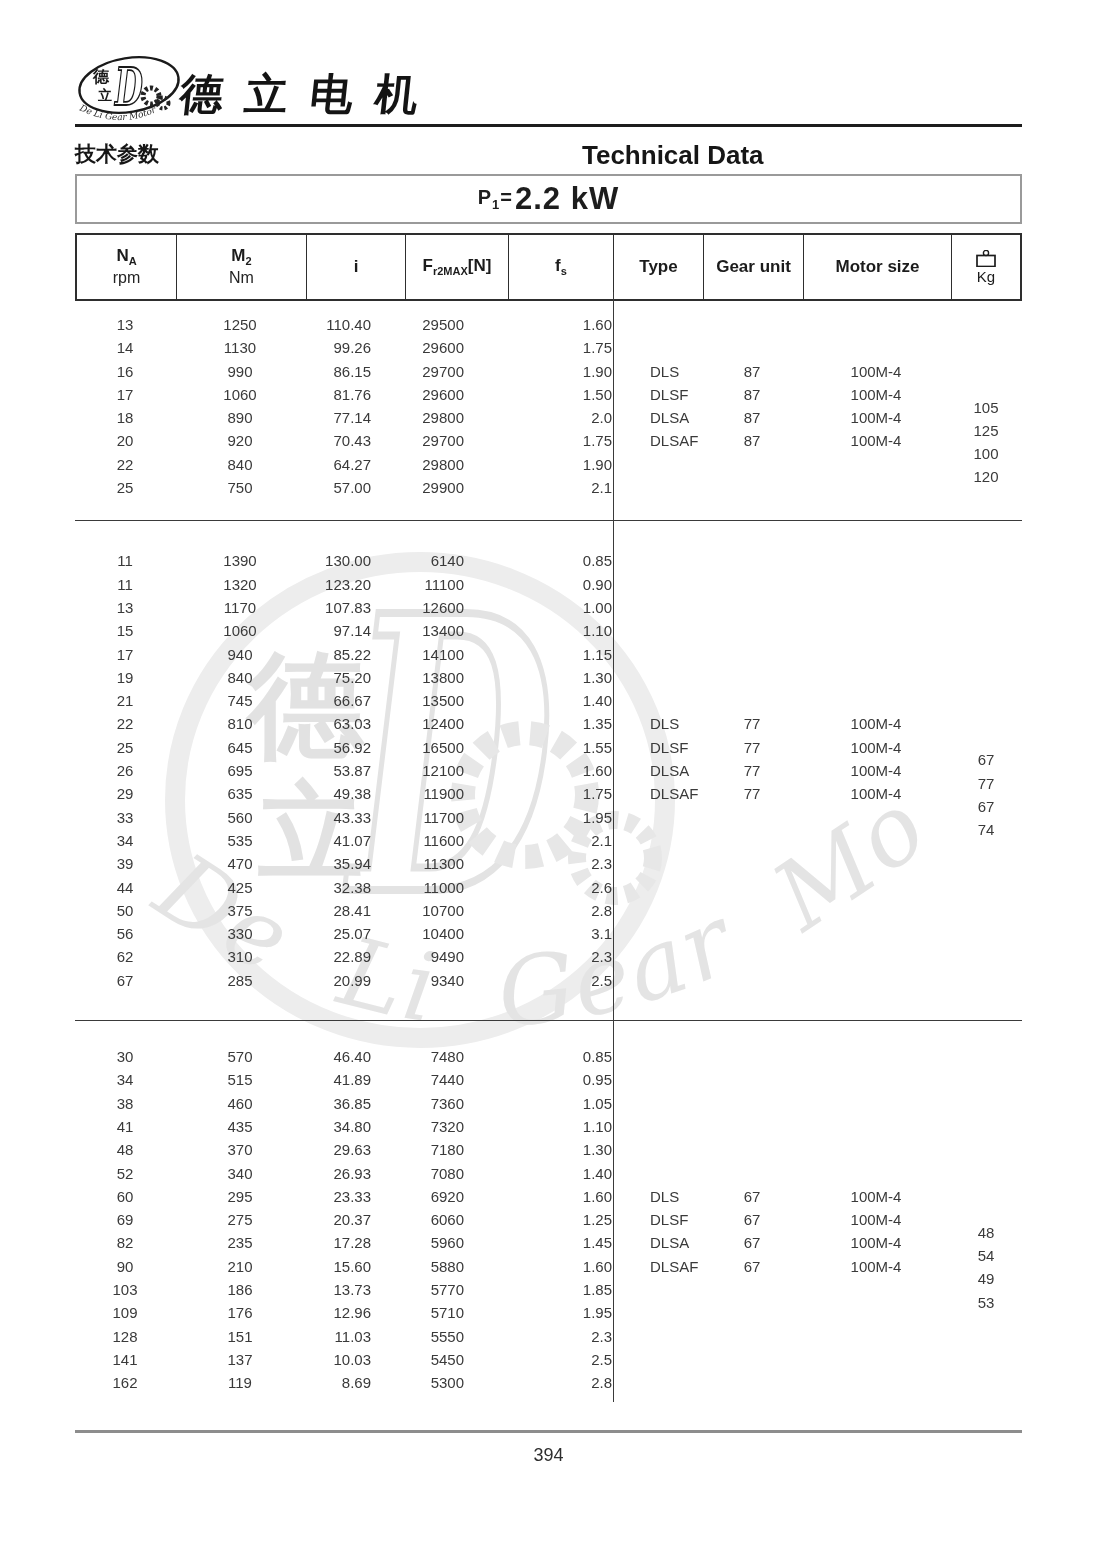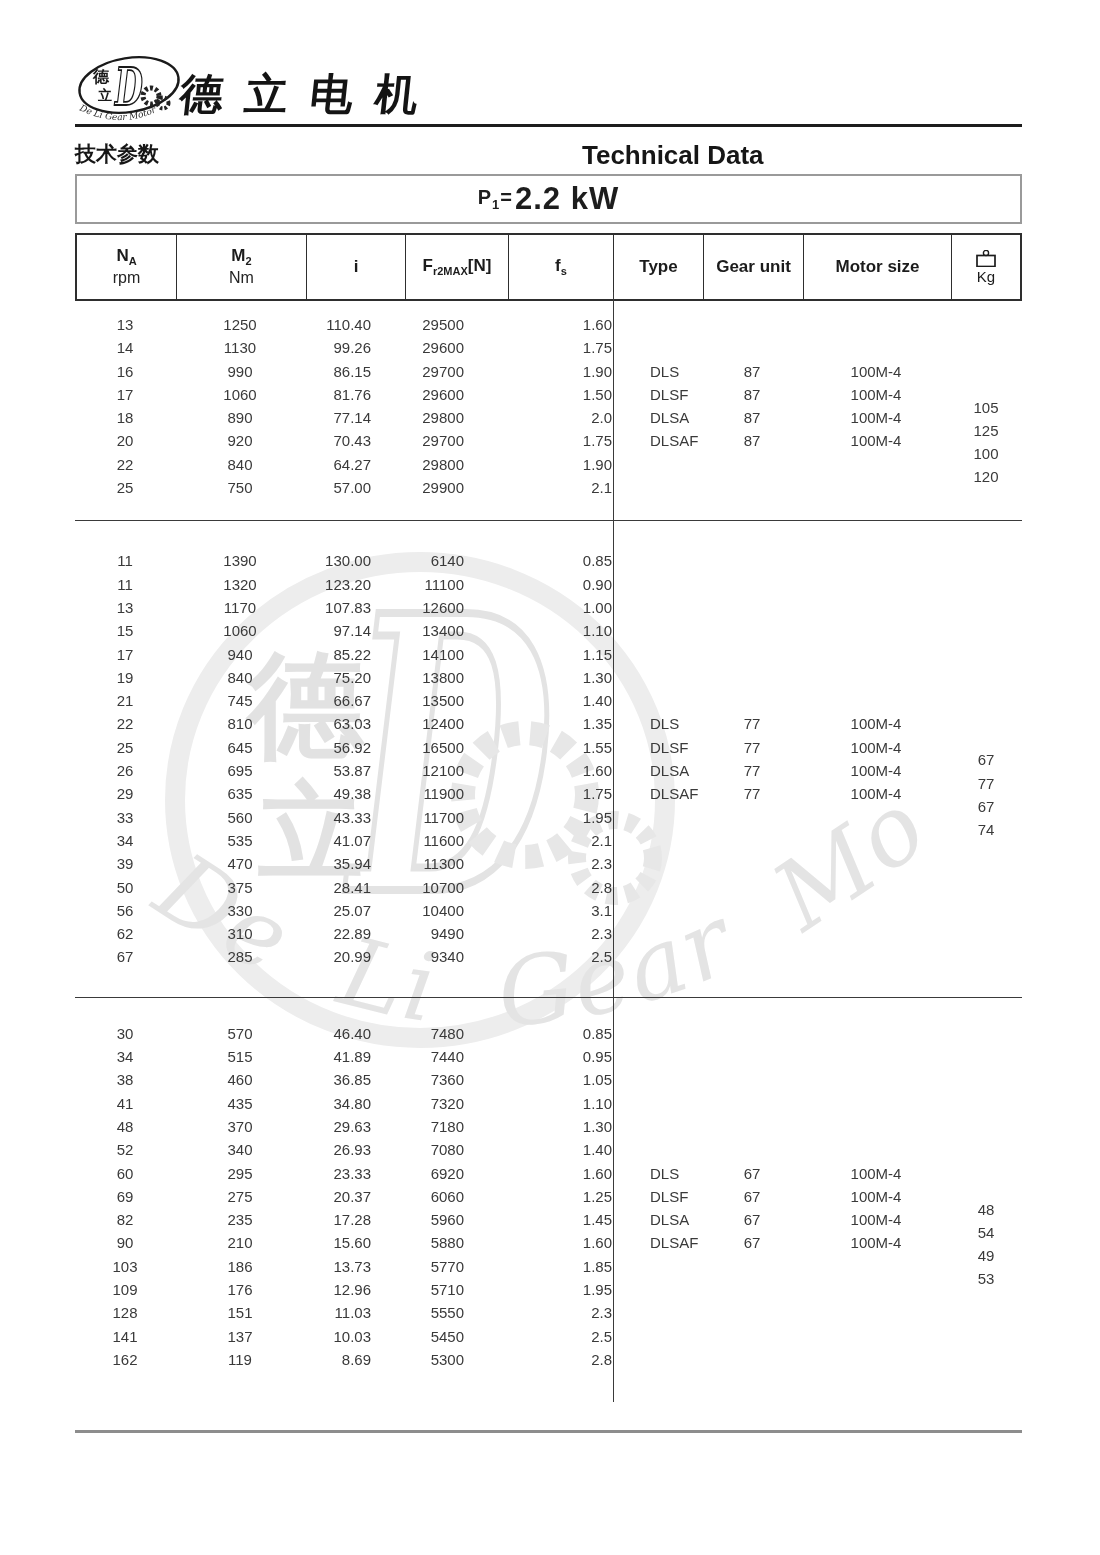--- a/index.html
+++ b/index.html
@@ -387,20 +387,31 @@
           <div class="tcell c1">470</div>
           <div class="tcell c2">35.94</div>
           <div class="tcell c3">11300</div>
           <div class="tcell c4">2.3</div>
           <div class="tcell c5"></div>
           <div class="tcell c6"></div>
           <div class="tcell c7"></div>
           <div class="tcell c8"></div>
         </div>
         <div class="trow">
+          <div class="tcell c0">44</div>
+          <div class="tcell c1">425</div>
+          <div class="tcell c2">32.38</div>
+          <div class="tcell c3">11000</div>
+          <div class="tcell c4">2.6</div>
+          <div class="tcell c5"></div>
+          <div class="tcell c6"></div>
+          <div class="tcell c7"></div>
+          <div class="tcell c8"></div>
+        </div>
+        <div class="trow">
           <div class="tcell c0">50</div>
           <div class="tcell c1">375</div>
           <div class="tcell c2">28.41</div>
           <div class="tcell c3">10700</div>
           <div class="tcell c4">2.8</div>
           <div class="tcell c5"></div>
           <div class="tcell c6"></div>
           <div class="tcell c7"></div>
           <div class="tcell c8"></div>
         </div>
@@ -602,14 +613,15 @@
           <div class="tcell c5"></div>
           <div class="tcell c6"></div>
           <div class="tcell c7"></div>
           <div class="tcell c8"></div>
         </div>
       </div>
     </div>
 
   <div class="vdivider"></div>
   <div class="bottom-rule"></div>
+  <div class="page-number">394</div>
 
 </div>
 
 </body></html>

